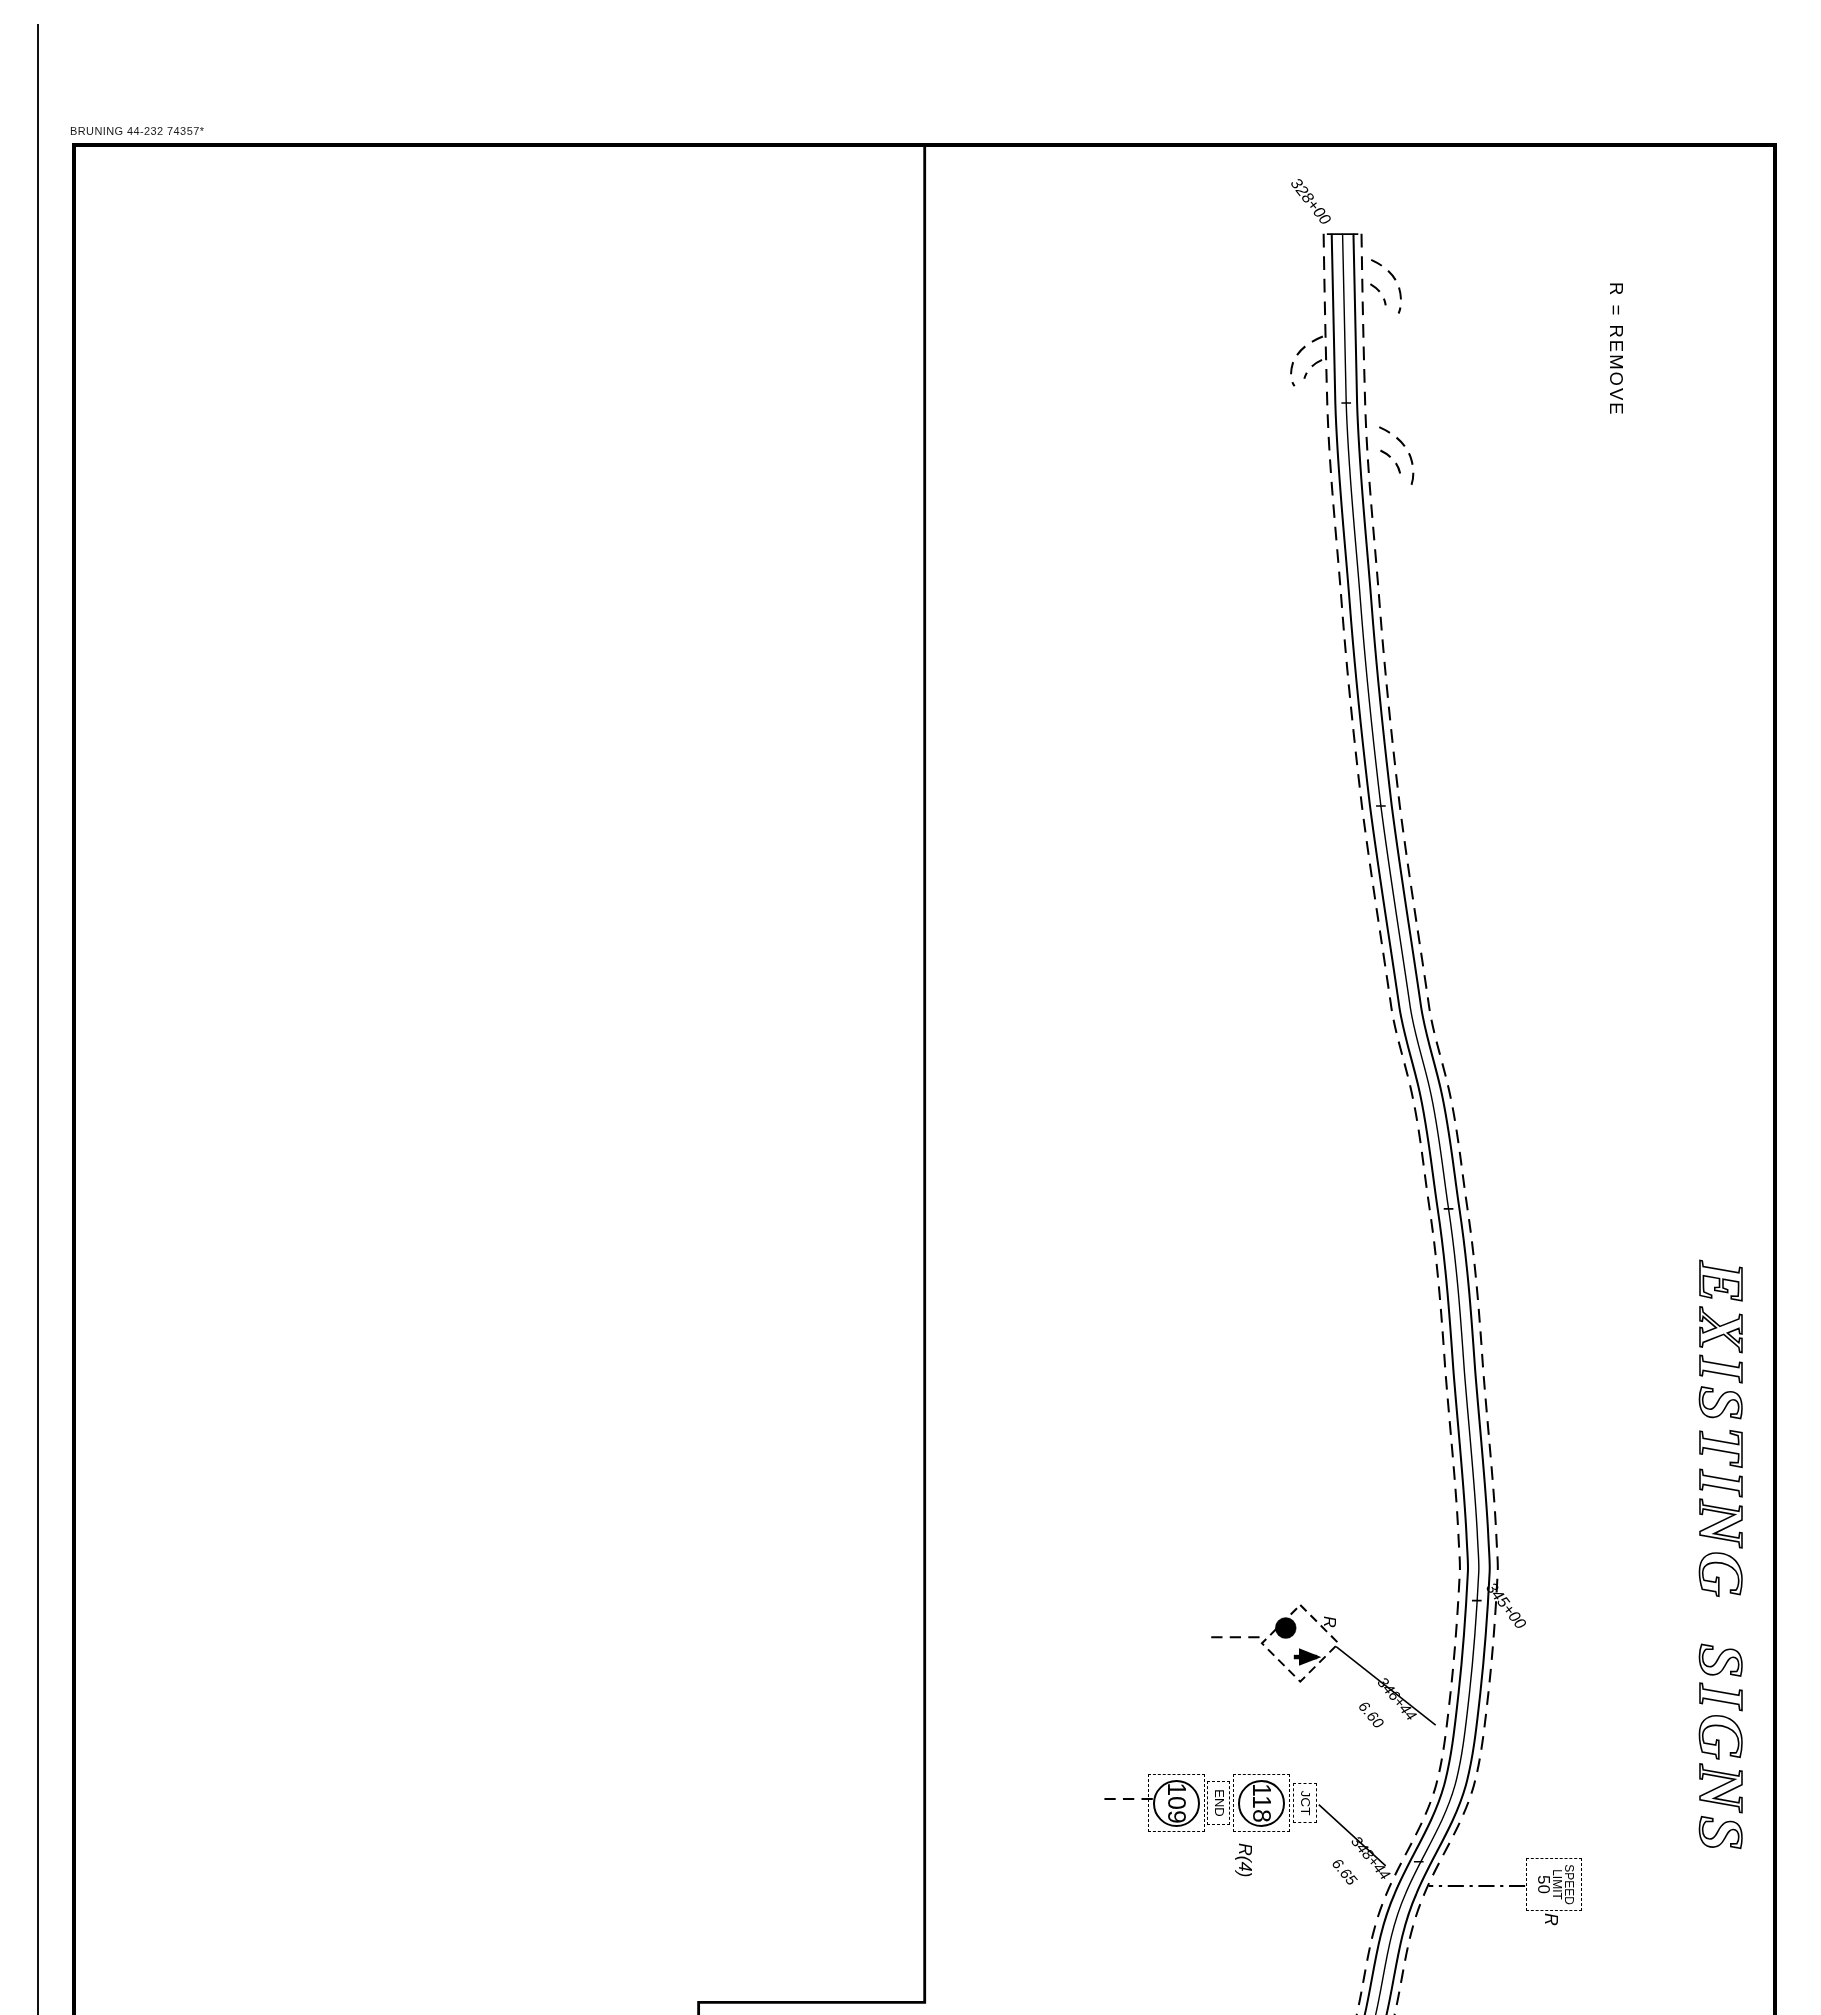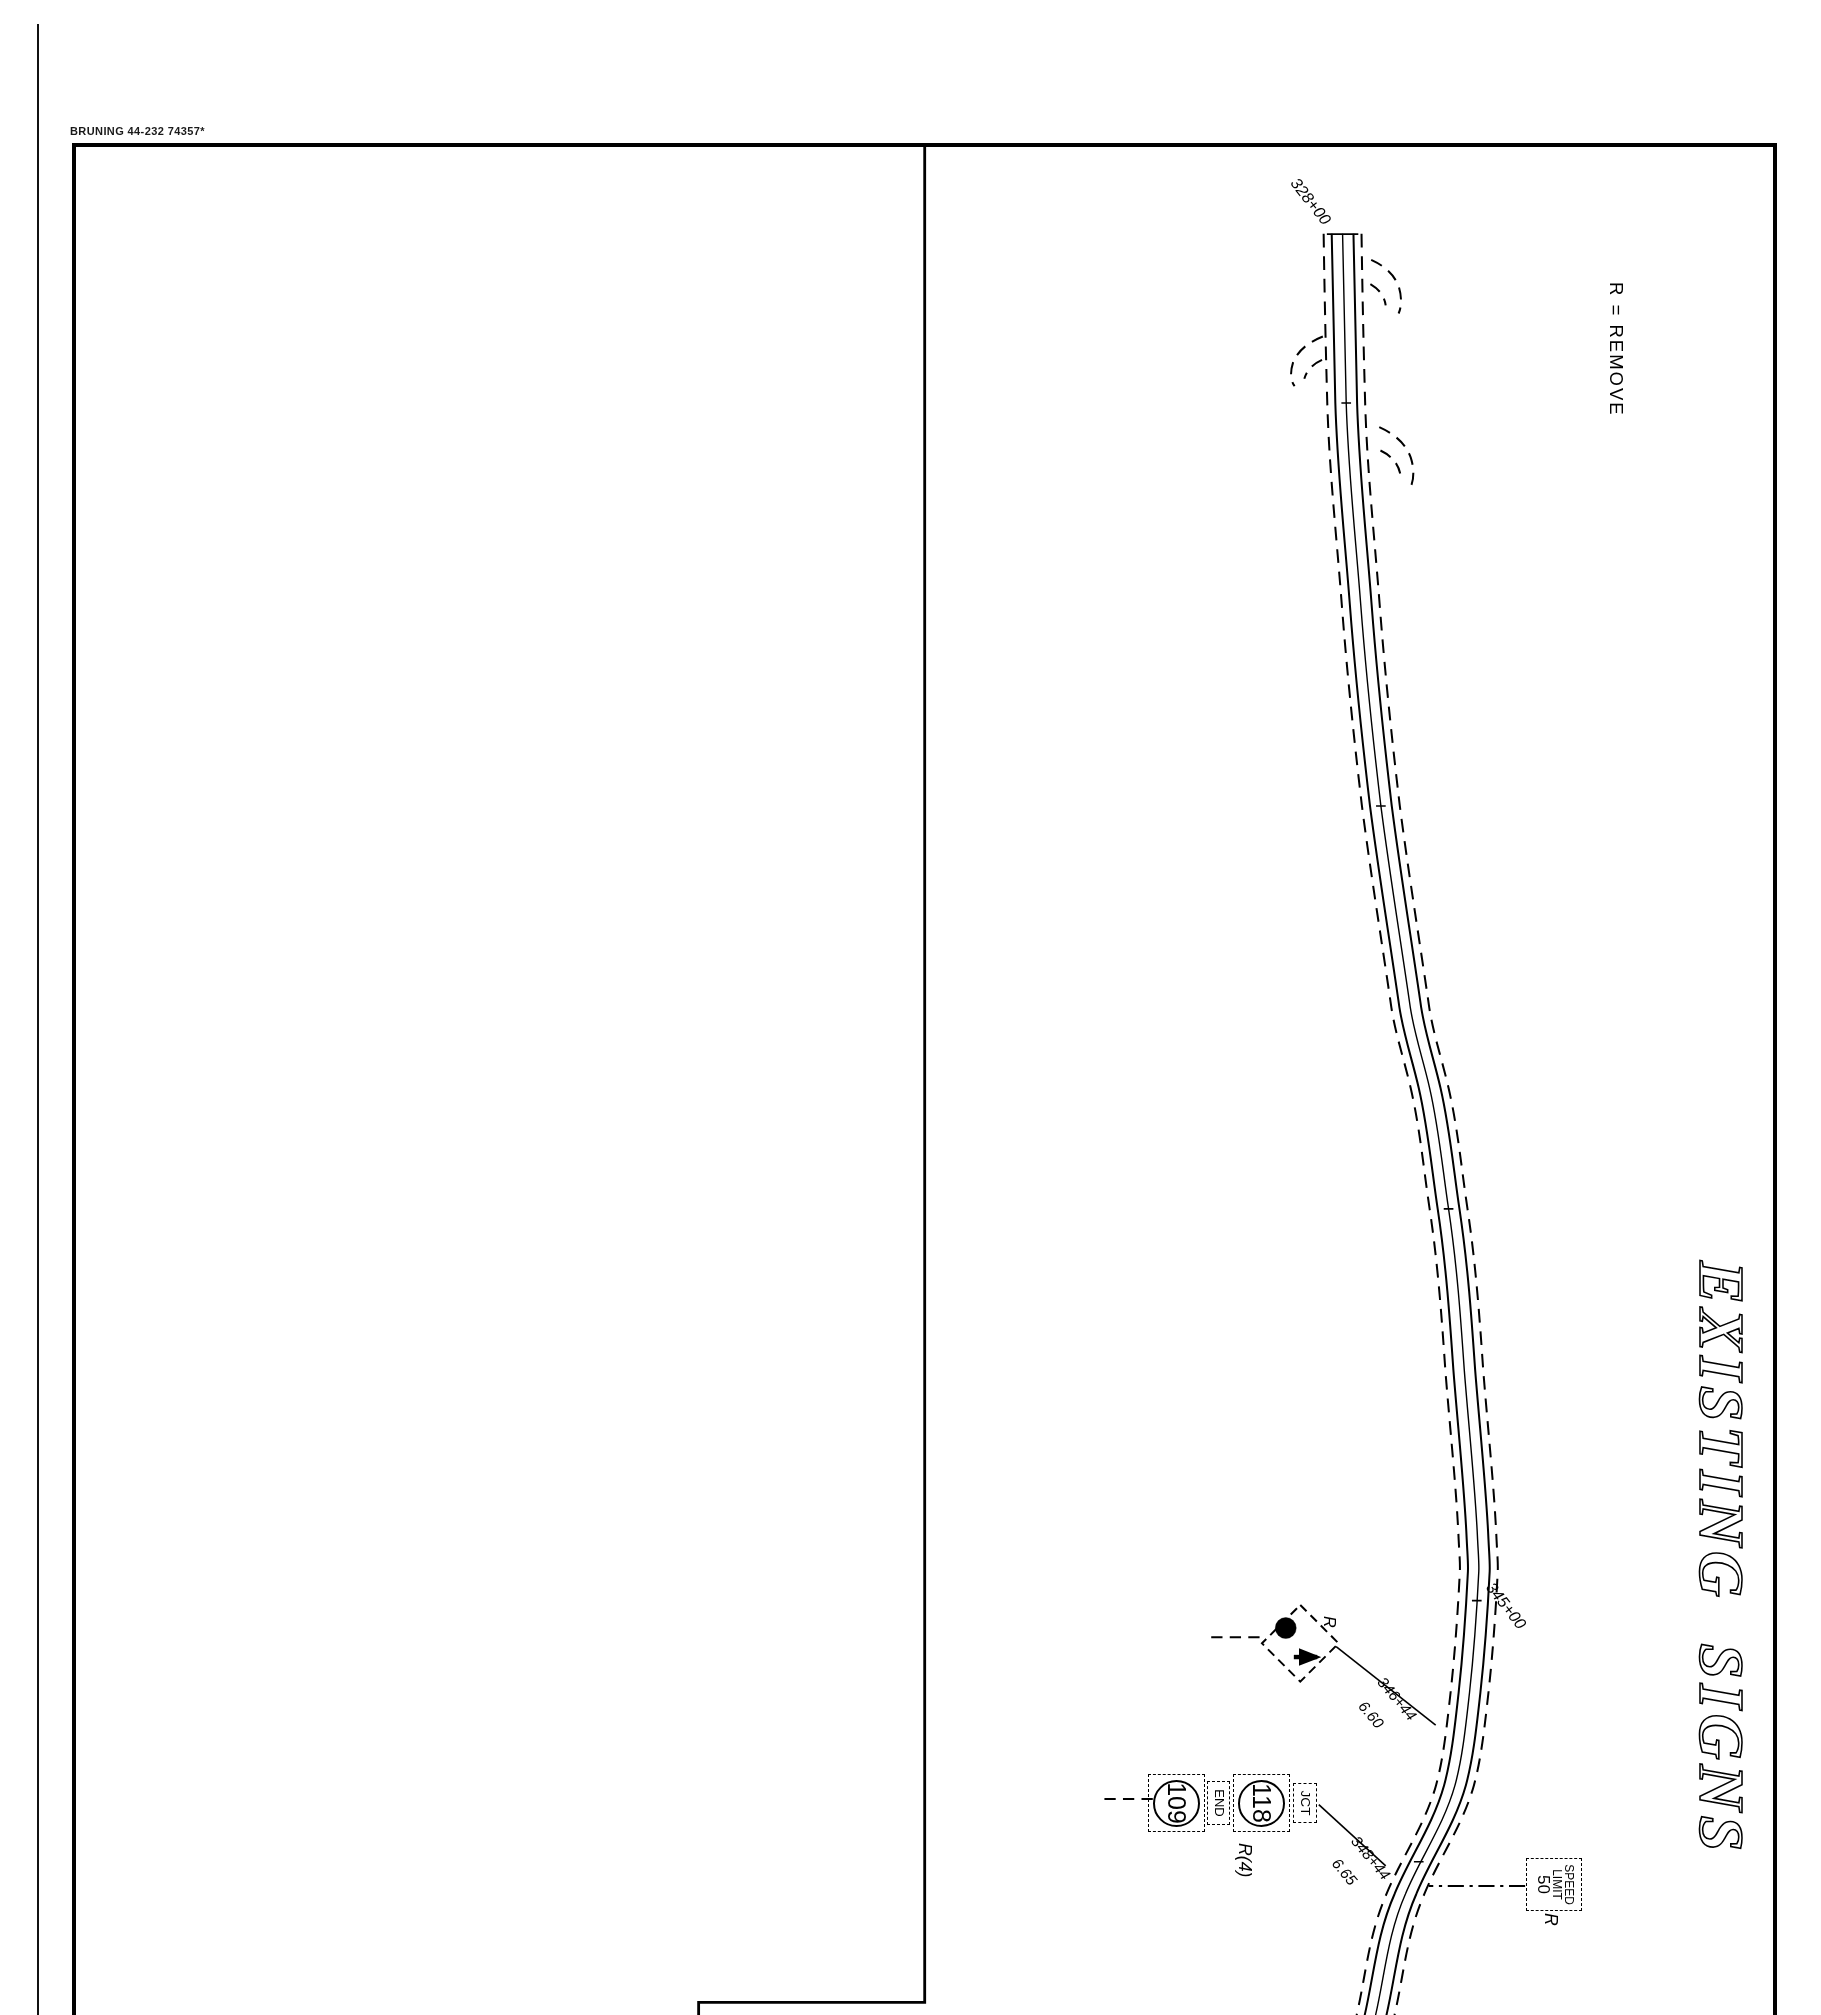--- a/index.html
+++ b/index.html
@@ -14,21 +14,21 @@
     line-height:0.98;letter-spacing:0px;}
 .shield{border:2px solid #000;border-radius:50%;display:flex;align-items:center;
     justify-content:center;box-sizing:border-box;}
 .rl{position:absolute;font-size:17.7px;white-space:nowrap;}
 </style>
 </head>
 <body>
 
 <div style="position:absolute;left:37px;top:24px;width:2.4px;height:2927px;background:#111;"></div>
 
-<div class="t" style="left:70px;top:126px;font-size:11px;font-weight:bold;letter-spacing:0.4px;color:#1a1a1a;">BRUNING 44-232 74357*</div>
+<div class="t" style="left:70px;top:126px;font-size:11px;font-weight:normal;letter-spacing:0.4px;color:#1a1a1a;">BRUNING 44-232 74357*</div>
 
 <div id="land">
 
 <div style="position:absolute;left:143px;top:45px;width:2744px;height:1705px;border:4px solid #000;box-sizing:border-box;"></div>
 <svg width="2951" height="1822" viewBox="0 0 7323 4520" style="position:absolute;left:0;top:0;" fill="none" stroke="#000">
 <defs>
 <marker id="ah" markerUnits="userSpaceOnUse" markerWidth="40" markerHeight="30" refX="34" refY="15" orient="auto">
           <path d="M0,0 L40,15 L0,30 z" fill="#000" stroke="none"></path>
         </marker>
 <marker id="ah2" markerUnits="userSpaceOnUse" markerWidth="56" markerHeight="44" refX="46" refY="22" orient="auto">

